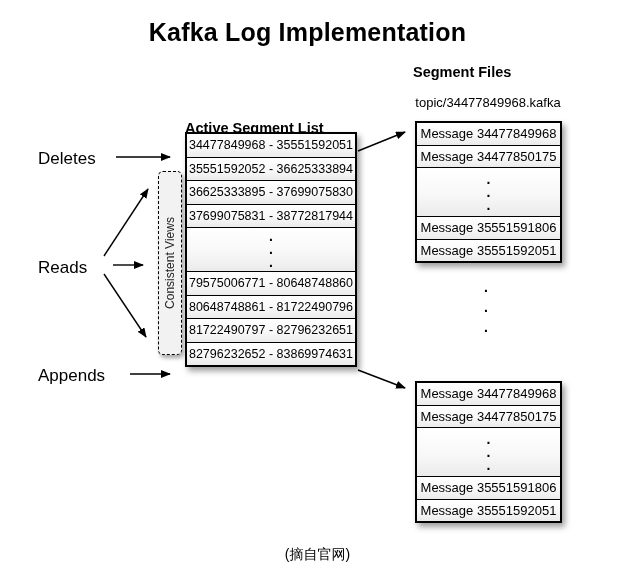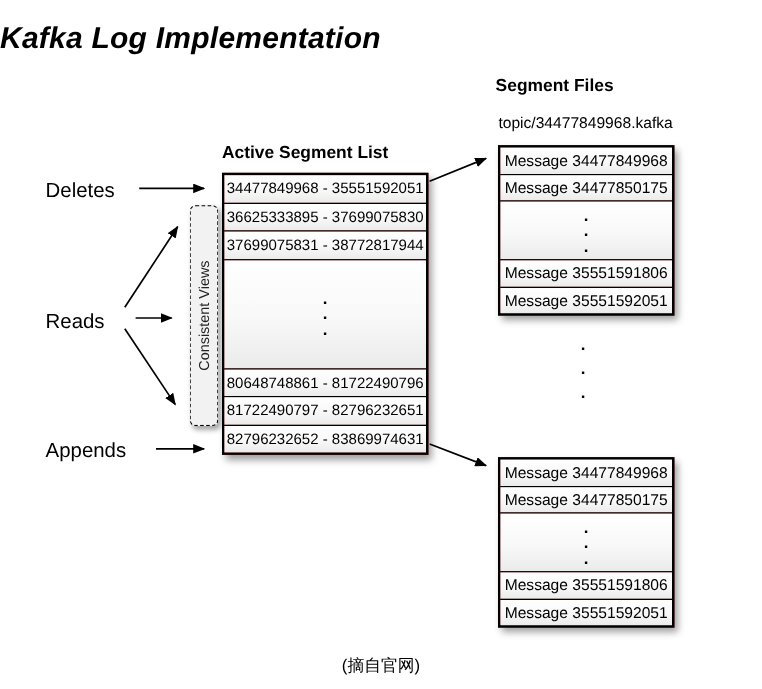--- a/index.html
+++ b/index.html
@@ -3,22 +3,22 @@
 <meta charset="utf-8">
 <style>
   html,body{margin:0;padding:0;background:#fff;}
   #canvas{
     position:relative;width:635px;height:574px;background:#ffffff;
     font-family:"Liberation Sans","DejaVu Sans",sans-serif;color:#000;
     overflow:hidden;
   }
   .abs{position:absolute;}
   .title{
-    left:0;right:20px;top:18px;
-    font-size:25px;font-weight:bold;letter-spacing:0.2px;font-style:italic;
+    left:0;right:20px;top:18px;text-align:center;
+    font-size:25px;font-weight:bold;letter-spacing:0.2px;
   }
   .section-heading{font-size:14.5px;font-weight:bold;text-align:left;}
   .topic-label{font-size:13px;text-align:center;white-space:nowrap;}
   .side-label{font-size:17px;text-align:left;white-space:nowrap;}
   .footer{left:0;right:0;top:546px;text-align:center;font-size:14px;}
 
   .seg-table{
     border:2px solid #000;background:#7f1d1d;
     box-shadow:3px 4px 6px rgba(0,0,0,0.38);
     display:flex;flex-direction:column;box-sizing:border-box;
@@ -60,29 +60,31 @@
 
   <div class="abs side-label" style="left:38px;top:149px;width:74px;">Deletes</div>
   <div class="abs side-label" style="left:38px;top:258px;width:68px;">Reads</div>
   <div class="abs side-label" style="left:38px;top:366px;width:88px;">Appends</div>
 
   <div class="abs cv-box">
     <span class="cv-text">Consistent Views</span>
   </div>
 
   <div class="abs section-heading" style="left:185px;top:120px;width:172px;">Active Segment List</div>
-  <div class="abs seg-table" style="left:185px;top:144px;width:172px;height:235px;">
+  <div class="abs seg-table" style="left:185px;top:132px;width:172px;height:235px;">
     <div class="cell asl-cell">34477849968 - 35551592051</div>
+    <div class="cell asl-cell">35551592052 - 36625333894</div>
     <div class="cell asl-cell">36625333895 - 37699075830</div>
     <div class="cell asl-cell">37699075831 - 38772817944</div>
     <div class="dots-cell">
       <span class="dot">.</span>
       <span class="dot">.</span>
       <span class="dot">.</span>
     </div>
+    <div class="cell asl-cell">79575006771 - 80648748860</div>
     <div class="cell asl-cell">80648748861 - 81722490796</div>
     <div class="cell asl-cell">81722490797 - 82796232651</div>
     <div class="cell asl-cell">82796232652 - 83869974631</div>
   </div>
 
   <div class="abs section-heading" style="left:413px;top:64px;width:150px;">Segment Files</div>
 
   <div class="abs topic-label" style="left:406px;top:95px;width:164px;">topic/34477849968.kafka</div>
   <div class="abs seg-table" style="left:415px;top:121px;width:147px;height:142px;">
     <div class="cell msg-cell">Message 34477849968</div>

